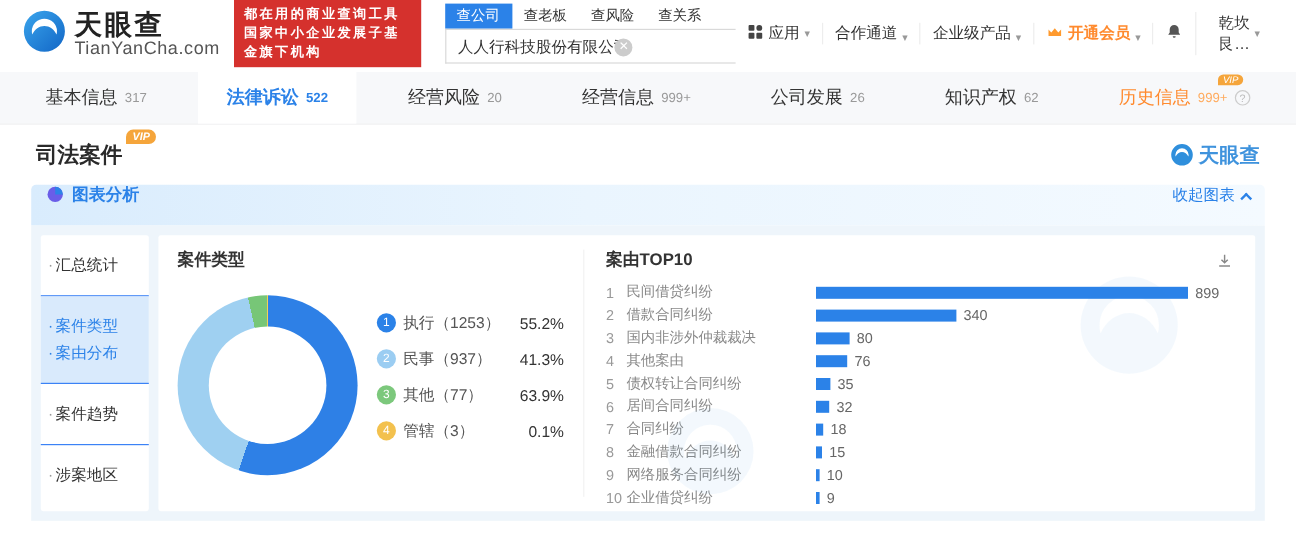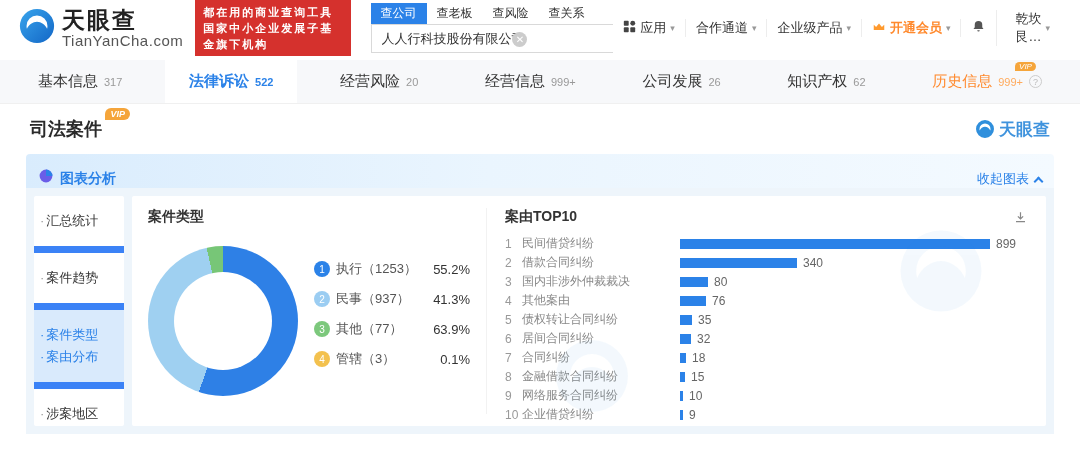--- a/index.html
+++ b/index.html
@@ -19,21 +19,21 @@
   .stab { padding:2px 10px; cursor:pointer; color:#333; }
   .stab.active { background:#2b82e8; color:#fff; }
   .search-row { display:flex; height:29px; position:relative; }
   .search-input { flex:1; border:1px solid #d9d9d9; border-right:none; padding:0 30px 0 10px;
     font-size:13px; color:#333; outline:none; font-family:inherit; }
   .clear-icon { position:absolute; right:86px; top:8px; width:15px; height:15px; border-radius:50%;
     background:#ccc; color:#fff; font-size:10px; line-height:15px; text-align:center; cursor:pointer; }
   .search-btn { width:78px; background:#2b82e8; color:#fff; border:none; font-size:14px; cursor:pointer; font-family:inherit; }
   .nav { margin-left:auto; margin-right:12px; display:flex; align-items:center; font-size:13px; }
   .nav-item { display:flex; align-items:center; gap:4px; padding:0 10px; cursor:pointer; white-space:nowrap; }
-  .nav-item + .nav-item, .nav-bell, .nav-user { border-left:1px solid #ededed; }
+  .nav-item + .nav-item, .nav-bell, .nav-user { border-left:1px solid #ededed;align-items:flex-end; }
   .nav-bell { padding:0 10px; display:flex; align-items:center; cursor:pointer; }
   .nav-user { padding:0 18px; display:flex; align-items:center; gap:4px; cursor:pointer; }
   .vip-nav { color:#ff8a2e; font-weight:bold; }
   .caret { color:#999; font-size:9px; }
 
   
   .tabbar { margin-top:4px; background:#f7f8fa; border-bottom:1px solid #f0f0f0;
     display:flex; height:44px; padding:0 14px; justify-content:space-between; }
   .mtab { display:flex; align-items:center; gap:6px; padding:0 24px; font-size:15px; color:#333;
     cursor:pointer; position:relative; }
@@ -51,31 +51,31 @@
   .section-row { height:50px; display:flex; align-items:center; padding:0 30px; background:#fff; }
   .sec-title { font-size:18px; font-weight:bold; color:#2a2a2a; position:relative; padding-right:32px; }
   .sec-vip { position:absolute; top:-9px; right:4px; background:#f5a53b; color:#fff; font-size:9px;
     padding:1px 5px; border-radius:6px 6px 6px 0; font-style:italic; font-weight:bold; }
   .watermark { margin-left:auto; display:flex; align-items:center; gap:4px; color:#3f93dd;
     font-size:17px; font-weight:bold; }
 
   
   .chart-outer { margin:0 26px; }
   .chart-head { height:34px; background:linear-gradient(90deg,#d9ecfd 0%,#eaf5fe 45%,#f4faff 100%);
-    border-radius:4px 4px 0 0; display:flex; align-items:flex-end; padding:0 12px; }
+    border-radius:4px 4px 0 0; display:flex; align-items:flex-start; padding:0 12px; }
   .chart-head-title { color:#2b82e8; font-weight:bold; font-size:14px; margin-left:6px; }
   .collapse { margin-left:auto; color:#2b82e8; font-size:13px; display:flex; align-items:center; gap:6px; cursor:pointer; }
   .chev-up { width:7px; height:7px; border-left:2px solid #2b82e8; border-top:2px solid #2b82e8;
     transform:rotate(45deg); margin-top:4px; }
 
   .content { background:#eef5fb; padding:8px; display:flex; gap:8px; height:246px; }
 
   
   .side { width:90px; background:#fff; border-radius:2px; display:flex; flex-direction:column; }
-  .side-item { padding:14px 6px; border-bottom:7px solid #3b82f6; font-size:13px; color:#333;
+  .side-item { padding:14px 6px; border-bottom:1px solid #3b82f6; font-size:13px; color:#333;
     line-height:22px; cursor:pointer; }
   .side-item:last-child { border-bottom:none; }
   .side-item.active { background:#d9eafc; color:#2b82e8; }
   .dot { margin-right:2px; color:#999; }
   .side-item.active .dot { color:#2b82e8; }
 
   
   .main-card { flex:1; background:#fff; border-radius:2px; display:flex; padding:12px 0; position:relative; overflow:hidden; }
   .panel-left { width:355px; border-right:1px solid #f2f2f2; padding:0 16px; }
   .panel-right { flex:1; padding:0 18px; }
@@ -241,26 +241,26 @@
       <span class="chev-up"></span>
     </span>
   </div>
 
   <div class="content">
 
     <div class="side" id="side-menu">
         <div class="side-item">
           <div class="side-line"><span class="dot">·</span>汇总统计</div>
         </div>
-        <div class="side-item">
-          <div class="side-line"><span class="dot">·</span>案件趋势</div>
-        </div>
         <div class="side-item active">
           <div class="side-line"><span class="dot">·</span>案件类型</div>
           <div class="side-line"><span class="dot">·</span>案由分布</div>
+        </div>
+        <div class="side-item">
+          <div class="side-line"><span class="dot">·</span>案件趋势</div>
         </div>
         <div class="side-item">
           <div class="side-line"><span class="dot">·</span>涉案地区</div>
         </div>
       </div>
 
     <div class="main-card">
       <svg class="wm-faint" style="right:60px;top:30px" viewBox="0 0 40 40" width="90" height="90">
           <path fill="#2f8fdc" d="M20 2a18 18 0 1 0 0 36 18 18 0 0 0 0-36zm0 7a11 11 0 0 1 11 11c0 1-.1 2-.4 3-1.9-4.5-6.2-7.5-10.6-7.5-4.4 0-8.7 3-10.6 7.5-.3-1-.4-2-.4-3A11 11 0 0 1 20 9z"></path>
         </svg>

